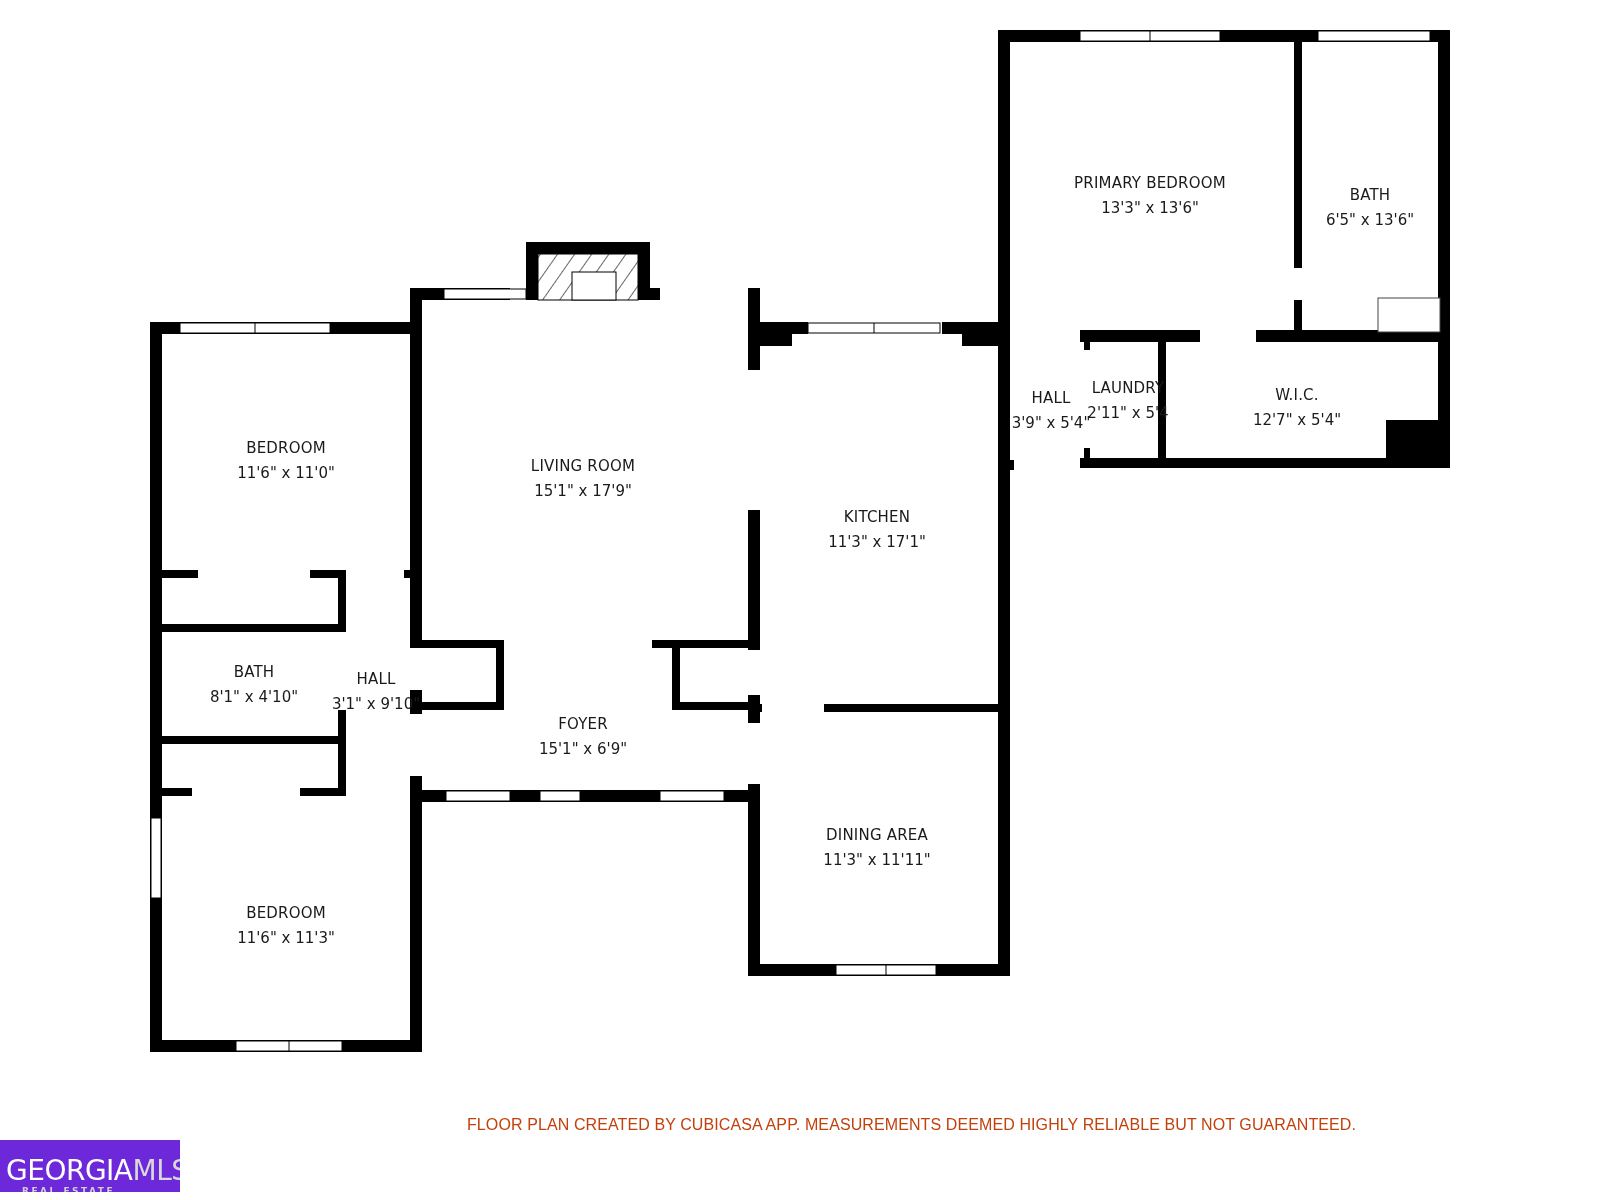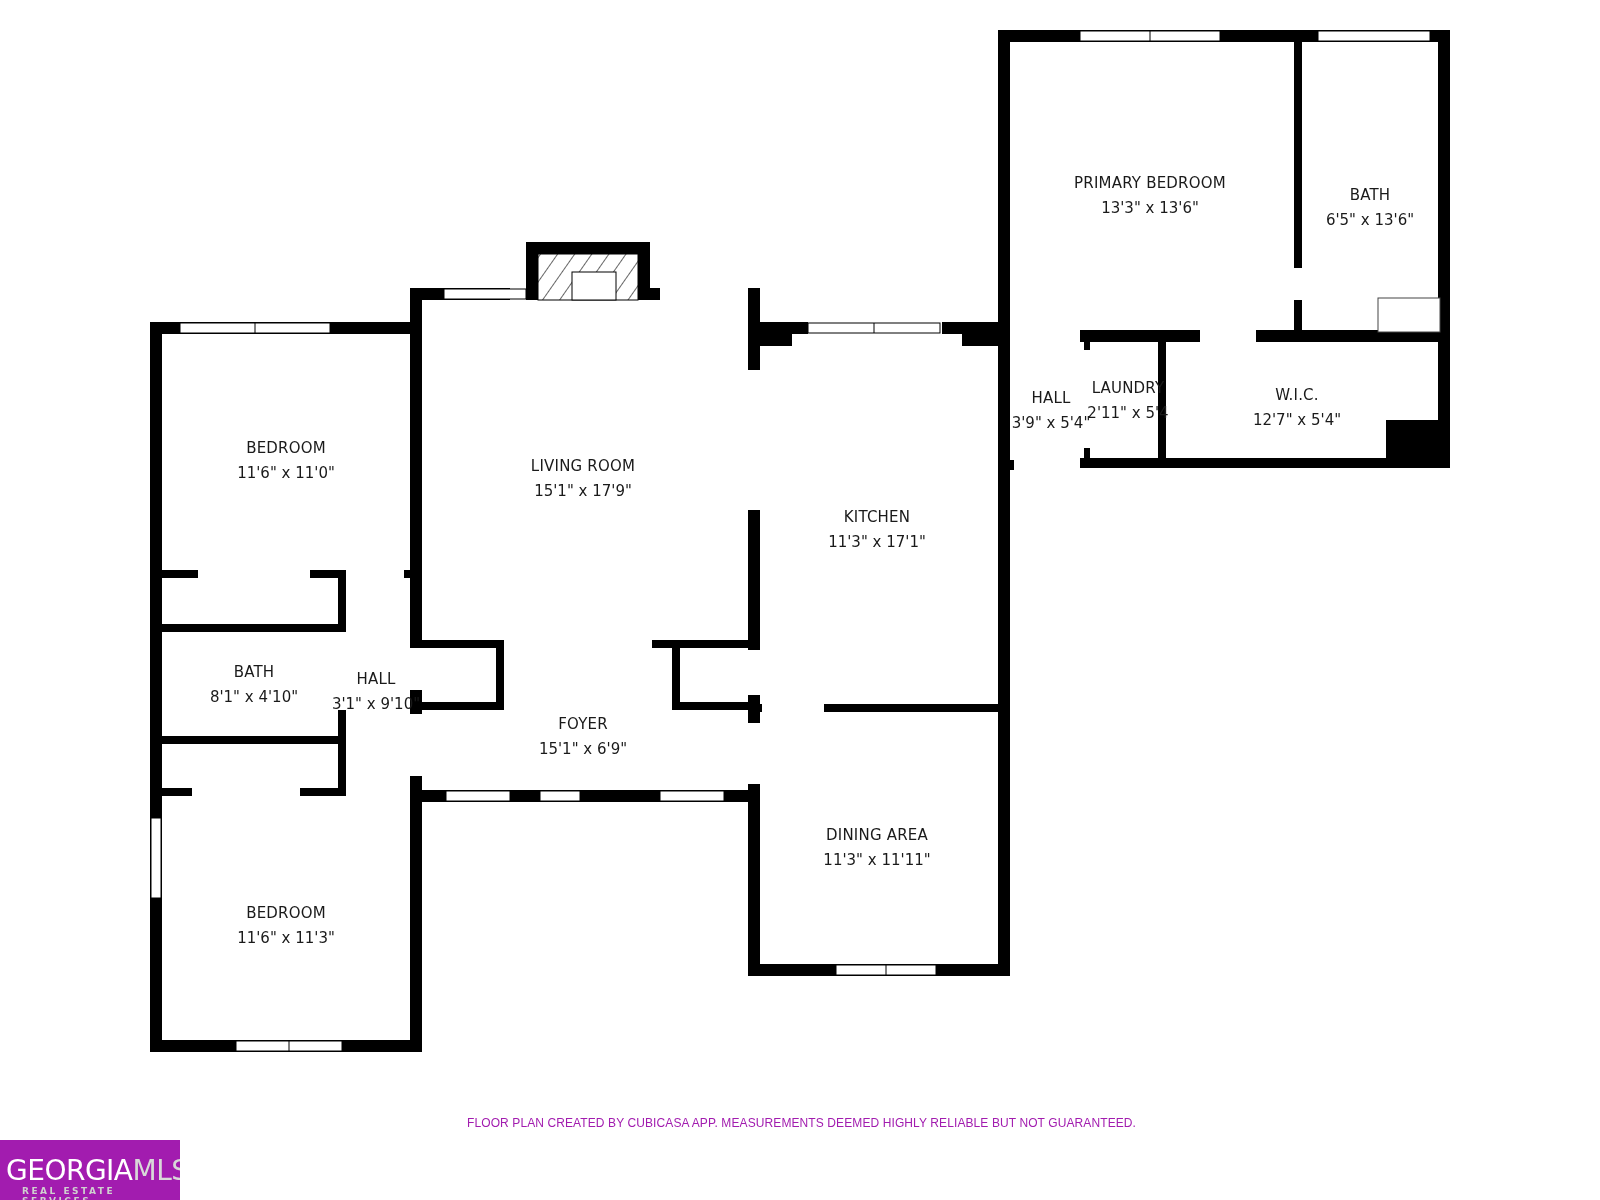--- a/index.html
+++ b/index.html
@@ -1,25 +1,25 @@
 <!DOCTYPE html>
 <html><head>
 <meta charset="utf-8">
 <style>
   html, body { margin:0; padding:0; background:#ffffff; }
   body { width:1600px; height:1200px; position:relative; overflow:hidden; font-family:"DejaVu Sans","Liberation Sans",sans-serif; }
   #plan { position:absolute; left:0; top:0; }
   .room-name { font-size:15px; fill:#1a1a1a; text-anchor:middle; letter-spacing:0.2px; }
   .room-dim { font-size:15px; fill:#1a1a1a; text-anchor:middle; }
-  .logo { position:absolute; left:0; top:1140px; width:180px; height:60px; background:#a21caf; overflow:hidden; }
+  .logo { position:absolute; left:0; top:1140px; width:180px; height:52px; background:#6d28d9; overflow:hidden; }
   .logo-main { position:absolute; left:6px; top:14px; font-size:28px; color:#ffffff; letter-spacing:-0.5px; font-family:"DejaVu Sans","Liberation Sans",sans-serif; }
   .logo-main .mls { color:#d8d8d8; font-weight:normal; }
   .logo-sub { position:absolute; left:22px; top:46px; font-size:9px; color:#cfcfcf; letter-spacing:2.5px; font-weight:bold; }
   .logo-roof { position:absolute; left:130px; top:2px; width:0; height:0; }
-  .footer-note { position:absolute; left:467px; top:1116px; font-size:12px; color:#a21caf; letter-spacing:0.1px; font-family:"Liberation Sans",sans-serif; }
+  .footer-note { position:absolute; left:467px; top:1116px; font-size:16px; color:#c2410c; letter-spacing:0.1px; font-family:"Liberation Sans",sans-serif; }
 </style>
 </head>
 <body>
 
 <svg id="plan" width="1600" height="1200" viewBox="0 0 1600 1200">
   <defs>
     <pattern id="hatch" patternUnits="userSpaceOnUse" width="14" height="14" patternTransform="rotate(35)">
       <line x1="0" y1="0" x2="0" y2="14" stroke="#000" stroke-width="1.2"></line>
     </pattern>
   </defs>

